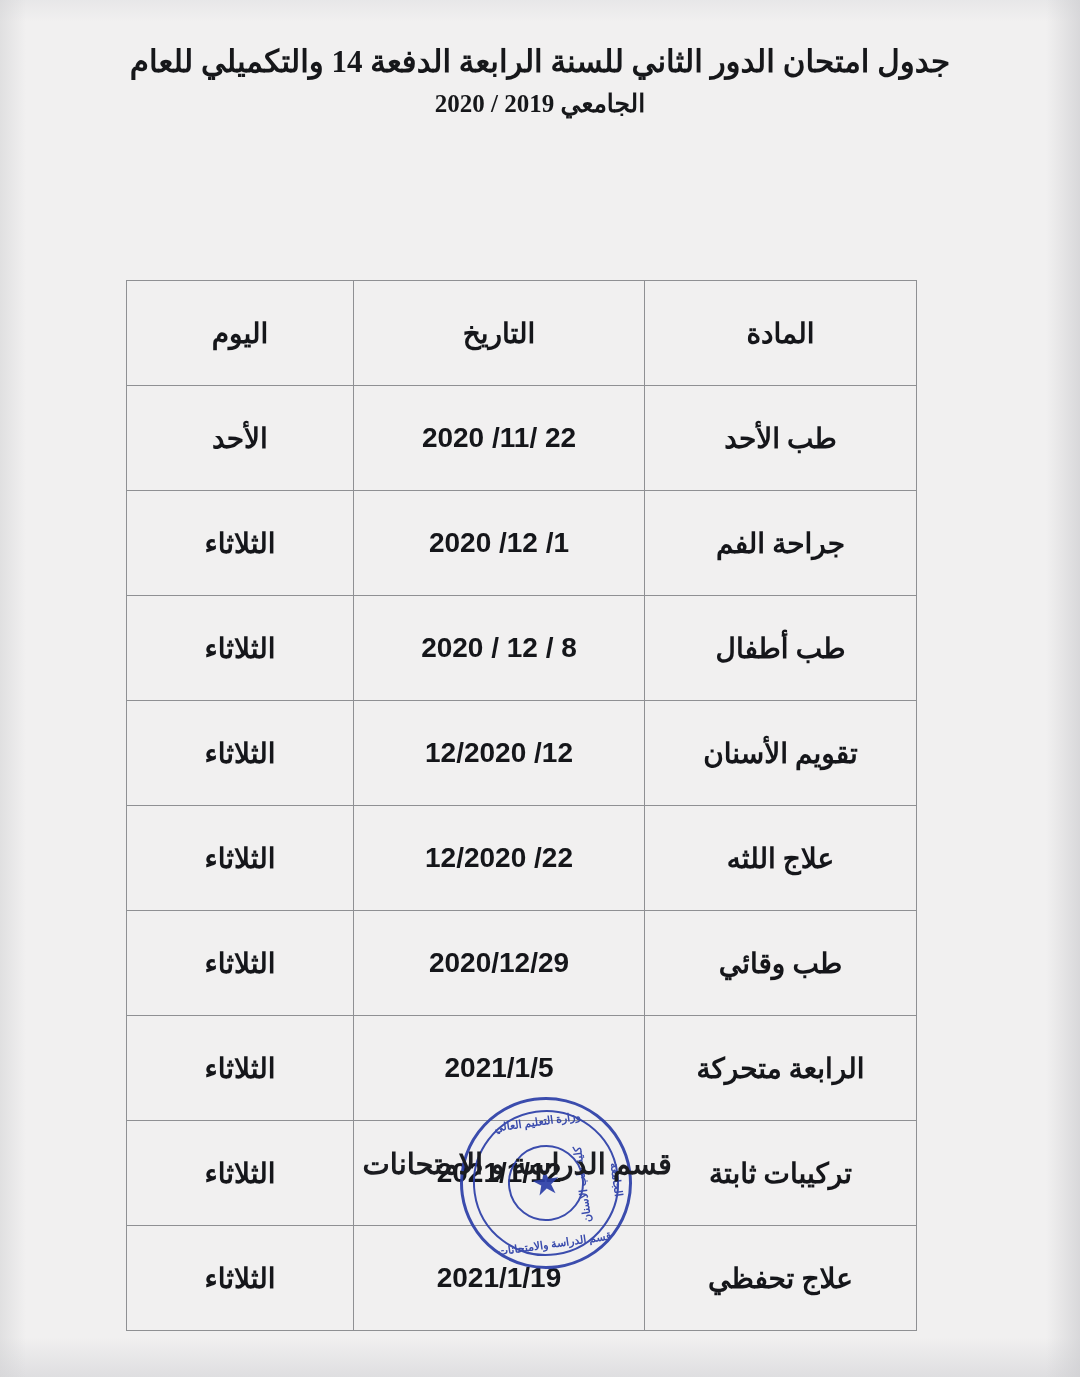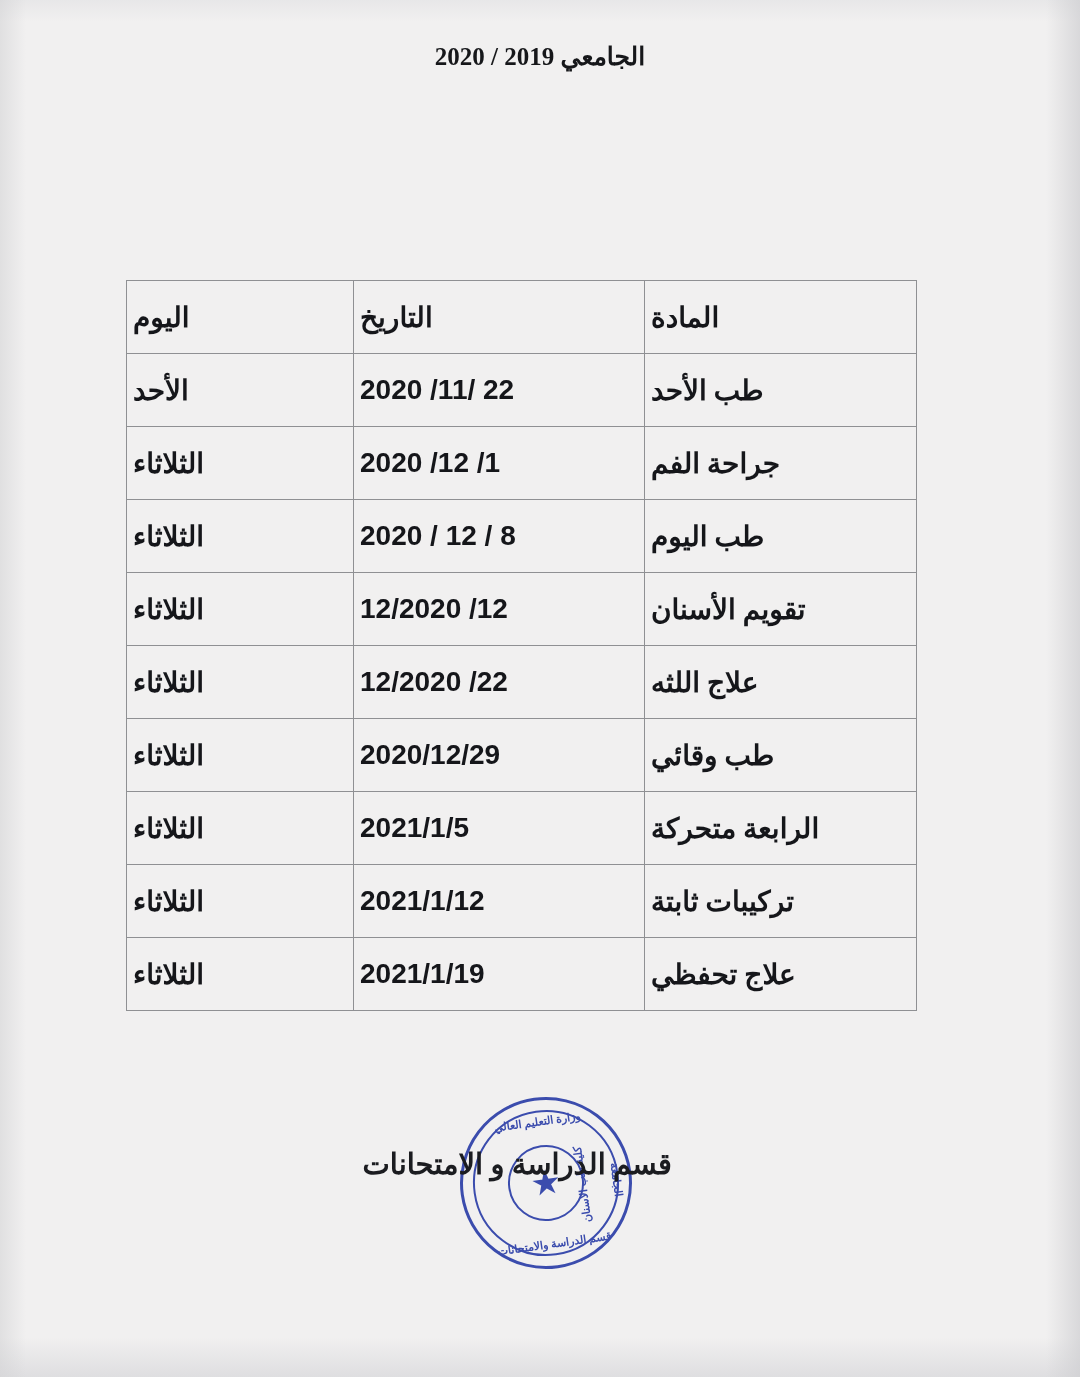--- a/index.html
+++ b/index.html
@@ -49,26 +49,26 @@
     position: absolute;
     top: 280px;
     right: 163px;
     width: 790px;
     border-collapse: collapse;
     table-layout: fixed;
   }
   table.schedule td, table.schedule th {
     border: 1px solid #8f9093;
     height: 72px;
-    text-align: left;
+    text-align: center;
     vertical-align: middle;
     font-size: 28px;
     font-weight: bold;
     color: #15161a;
-    padding: 0 6px;
+    padding: 16px 6px;
   }
   table.schedule col.c-day    { width: 227px; }
   table.schedule col.c-date   { width: 291px; }
   table.schedule col.c-subj   { width: 272px; }
 
   th.hdr { font-size: 28px; font-weight: bold; }
 
   td.date-cell { font-family: Liberation Sans, sans-serif; font-size: 28px; }
 
   .footer {
@@ -147,20 +147,21 @@
     top: 50%; right: -34px; width: 100px;
     transform: rotate(90deg);
   }
 </style>
 </head>
 <body>
 
 <div class="page">
 
   <div class="title-block">
+    <span class="title-line first">جدول امتحان  الدور الثاني للسنة الرابعة  الدفعة 14 والتكميلي للعام</span>
     <span class="title-line second">الجامعي 2019 / 2020</span>
   </div>
 
   <table class="schedule">
     <colgroup>
       <col class="c-subj">
       <col class="c-date">
       <col class="c-day">
     </colgroup>
     <thead>
@@ -175,21 +176,21 @@
         <td>طب الأحد</td>
         <td class="date-cell">22 /11/ 2020</td>
         <td>الأحد</td>
       </tr>
       <tr>
         <td>جراحة الفم</td>
         <td class="date-cell">1/ 12/ 2020</td>
         <td>الثلاثاء</td>
       </tr>
       <tr>
-        <td>طب اليوم</td>
+        <td>طب أطفال</td>
         <td class="date-cell">8 / 12 / 2020</td>
         <td>الثلاثاء</td>
       </tr>
       <tr>
         <td>تقويم الأسنان</td>
         <td class="date-cell">12/ 12/2020</td>
         <td>الثلاثاء</td>
       </tr>
       <tr>
         <td>علاج اللثه</td>

